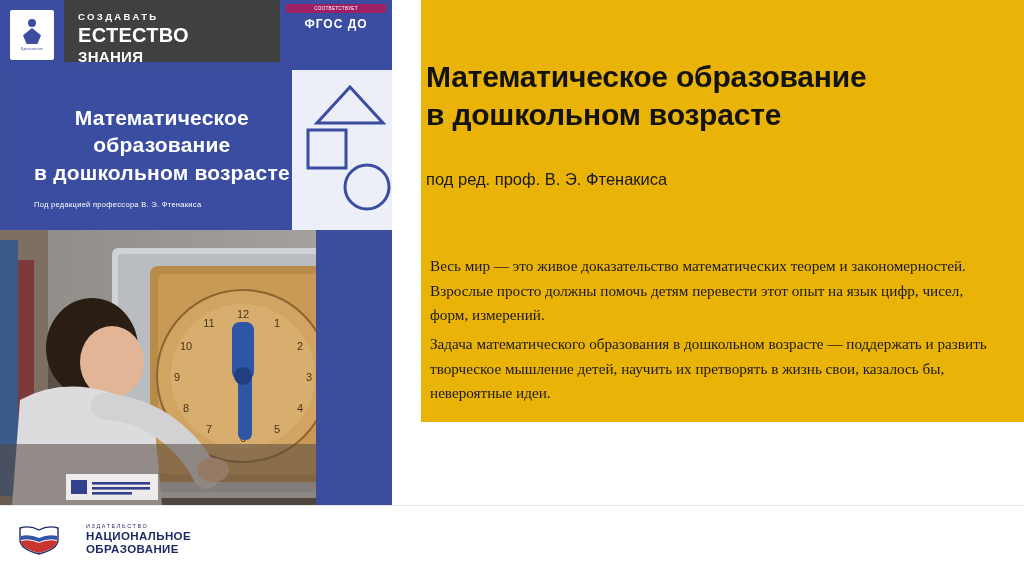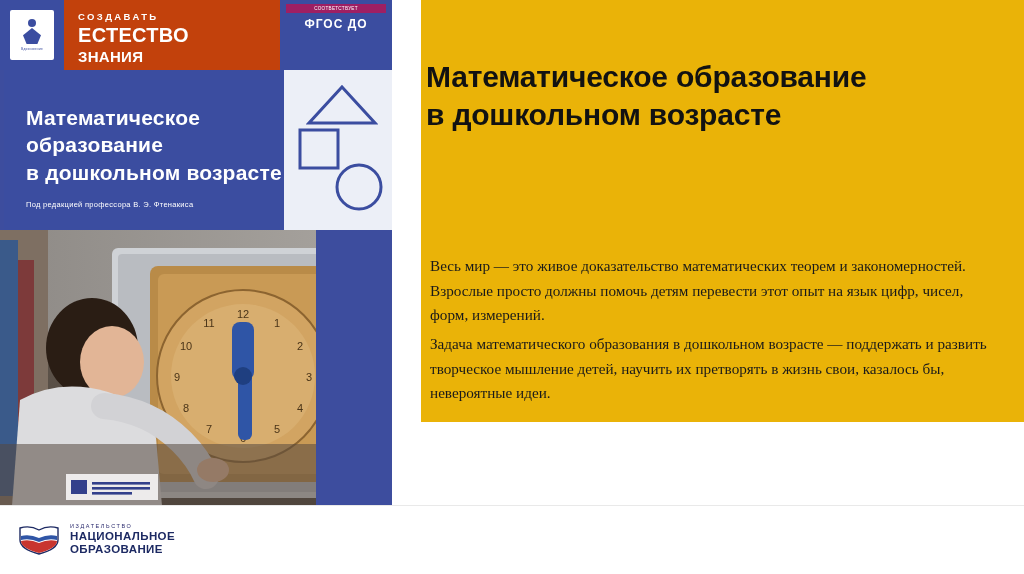--- a/index.html
+++ b/index.html
@@ -14,21 +14,21 @@
 
   
   .cover{
     position:absolute;left:0;top:0;width:392px;height:506px;
     overflow:hidden;background:#3d4d9e;
   }
   .cover-top{
     position:absolute;left:0;top:0;width:392px;height:70px;display:flex;
   }
   .ct-left{width:64px;height:70px;background:#3b4da0;position:relative;}
-  .ct-mid{width:216px;height:70px;background:#c2410c;position:relative;}
+  .ct-mid{width:216px;height:62px;background:#404040;position:relative;}
   .ct-right{width:112px;height:70px;background:#3b4da0;position:relative;}
 
   .logo-box{
     position:absolute;left:8px;top:8px;width:48px;height:54px;
     background:#ffffff;border-radius:2px;
     display:flex;flex-direction:column;align-items:center;justify-content:center;
   }
   .logo-fig{
     width:18px;height:26px;position:relative;
   }
@@ -58,22 +58,23 @@
     position:absolute;right:6px;top:4px;width:100px;text-align:center;
   }
   .fgos .f1{
     background:#9e1f63;color:#fff;font-size:4.6px;letter-spacing:.3px;padding:2px 0;
   }
   .fgos .f2{
     color:#fff;font-size:12px;font-weight:700;letter-spacing:1px;margin-top:4px;
   }
 
   .cover-body{
-    position:absolute;left:4px;top:70px;width:392px;height:160px;
+    position:absolute;left:12px;top:70px;width:392px;height:160px;
     background:#3b4da0;
+    text-align:center;
   }
   .shapes-panel{
     position:absolute;right:0;top:0;width:112px;height:160px;background:#eceff7;
   }
   .tri-svg{position:absolute;left:22px;top:14px;}
   .sq-svg{position:absolute;left:14px;top:58px;}
   .ci-svg{position:absolute;left:50px;top:92px;}
 
   .title-ru{
     position:absolute;left:22px;top:34px;color:#fff;font-size:21px;font-weight:700;
@@ -114,21 +115,21 @@
   .footer{
     position:absolute;left:0;top:506px;width:1024px;height:68px;background:#fff;
     border-top:0;
   }
   .foot-logo{
     position:absolute;left:18px;top:10px;width:300px;height:48px;display:flex;align-items:center;
   }
   .flag{
     width:42px;height:30px;position:relative;margin-right:10px;
   }
-  .foot-txt{line-height:1.2;}
+  .foot-txt{line-height:1.2;margin-left:16px;}
   .foot-txt .ft1{font-size:5.5px;color:#2b2b6e;letter-spacing:1.6px;}
   .foot-txt .ft2{font-size:11.5px;color:#1d2a63;font-weight:700;letter-spacing:.4px;}
   .foot-txt .ft3{font-size:11.5px;color:#1d2a63;font-weight:700;letter-spacing:.4px;}
   .sep{
     position:absolute;left:0;top:505px;width:1024px;height:1px;background:#e9e9e9;
   }
 </style>
 </head>
 <body>
 
@@ -237,20 +238,21 @@
         <rect x="26" y="8" width="58" height="2.6" fill="#2b3a8c"></rect>
         <rect x="26" y="13" width="58" height="2.6" fill="#2b3a8c"></rect>
         <rect x="26" y="18" width="40" height="2.6" fill="#2b3a8c"></rect>
       </svg>
     </div>
   </div>
 
   <div class="right">
     <div class="headline" style="white-space:pre-line;">Математическое образование
 в дошкольном возрасте</div>
+    <div class="subhead">под ред. проф. В. Э. Фтенакиса</div>
     <div class="bodytext">
       <p>Весь мир — это живое доказательство математических теорем и закономерностей. Взрослые просто должны помочь детям перевести этот опыт на язык цифр, чисел, форм, измерений.</p>
       <p>Задача математического образования в дошкольном возрасте — поддержать и развить творческое мышление детей, научить их претворять в жизнь свои, казалось бы, невероятные идеи.</p>
     </div>
   </div>
 
   <div class="sep"></div>
   <div class="footer">
     <div class="foot-logo">
       <svg class="flag" viewBox="0 0 42 30">

